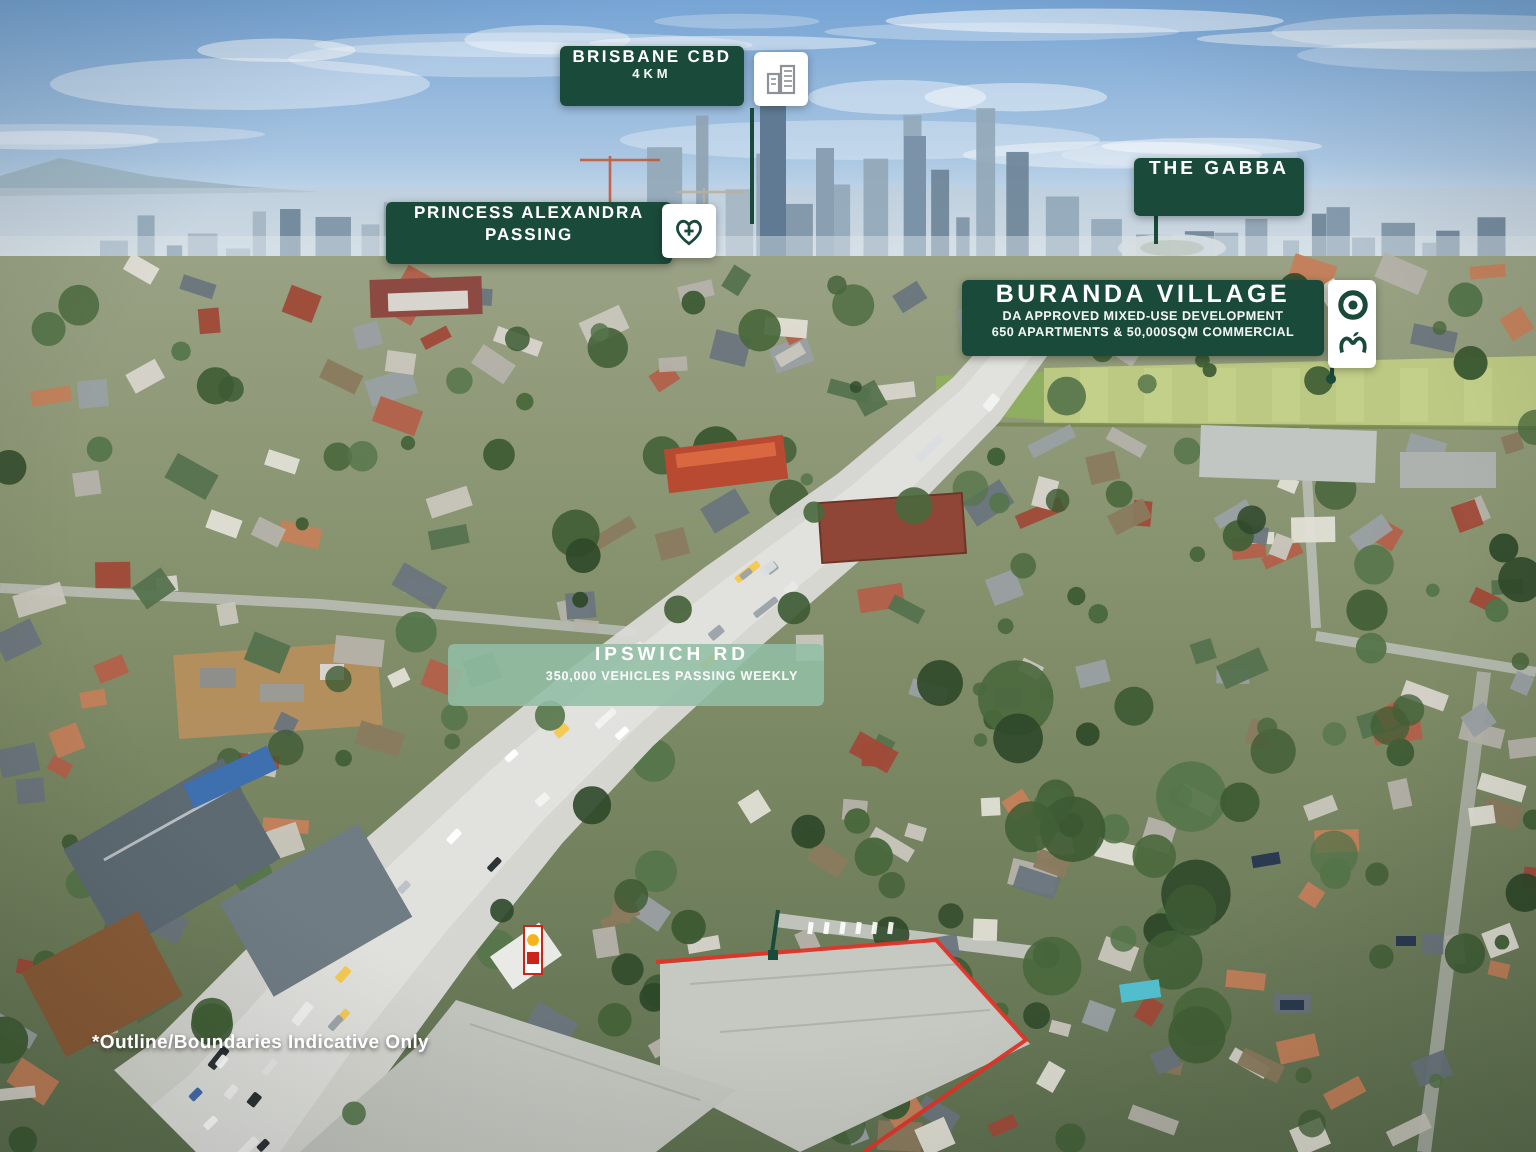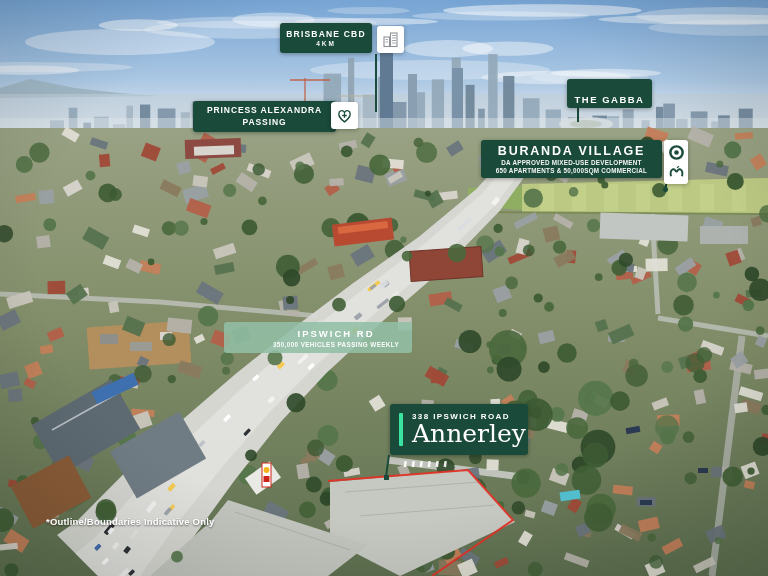--- a/index.html
+++ b/index.html
@@ -1,40 +1,40 @@
 <!DOCTYPE html>
 <html><head>
 <meta charset="utf-8">
 <style>
   html,body{margin:0;padding:0;background:#1a1a1a;}
   #stage{position:relative;width:768px;height:576px;overflow:hidden;
          font-family:"Liberation Sans",sans-serif;background:#7d8a6d;}
   #scene{position:absolute;left:0;top:0;z-index:0;}
   .pill{position:absolute;background:#1a4a39;color:#fff;border-radius:3px;
         box-shadow:0 1px 4px rgba(0,0,0,.35);text-align:center;z-index:3;
-        display:flex;flex-direction:column;justify-content:center;}
+        display:flex;flex-direction:column;}
   .iconbox{position:absolute;background:#fff;border-radius:3px;z-index:3;
         box-shadow:0 1px 4px rgba(0,0,0,.3);display:flex;flex-direction:column;
         align-items:center;justify-content:center;gap:2px;}
   .t-main{font-weight:bold;white-space:nowrap;}
   .t-sub{font-weight:bold;white-space:nowrap;opacity:.95;}
   .leader{position:absolute;width:2px;background:#1a4a39;z-index:2;}
   .dot{position:absolute;background:#1a4a39;z-index:2;}
   
   #lbl-cbd{left:280px;top:23px;width:92px;height:30px;}
   #lbl-cbd .t-main{font-size:8.5px;letter-spacing:1.2px;}
   #lbl-cbd .t-sub{font-size:6.5px;letter-spacing:2px;margin-top:1px;}
   #ico-cbd{left:377px;top:26px;width:27px;height:27px;}
   
   #lbl-pah{left:193px;top:101px;width:143px;height:31px;}
   #lbl-pah .t-main{font-size:8.5px;letter-spacing:.9px;line-height:1.35;}
   #ico-pah{left:331px;top:102px;width:27px;height:27px;}
   
   #lbl-gabba{left:567px;top:79px;width:85px;height:29px;}
-  #lbl-gabba .t-main{font-size:9.5px;letter-spacing:1.5px;margin-top:12px;}
+  #lbl-gabba .t-main{font-size:9.5px;letter-spacing:1.5px;}
   
   #lbl-buranda{left:481px;top:140px;width:181px;height:38px;}
   #lbl-buranda .t-main{font-size:12.5px;letter-spacing:1.8px;}
   #lbl-buranda .t-sub{font-size:6.3px;letter-spacing:.25px;margin-top:1px;}
   #ico-buranda{left:664px;top:140px;width:24px;height:44px;}
   
   #lbl-ipswich{left:224px;top:322px;width:152px;height:31px;
         background:rgba(146,190,165,.88);box-shadow:none;padding-left:36px;}
   #lbl-ipswich .t-main{font-size:9.5px;letter-spacing:2px;}
   #lbl-ipswich .t-sub{font-size:6.3px;letter-spacing:.4px;margin-top:2px;}
@@ -675,20 +675,15 @@
       <path d="M3.2,14 C1.4,7.5 6,4.5 8,8.2 C8.6,9.3 9.4,9.3 10,8.2 C12,4.5 16.6,7.5 14.8,14" fill="none" stroke="#1a4a39" stroke-width="2"></path>
       <path d="M9,5.5 C9.5,3.8 10.8,3 12,3.2 C11.6,4.8 10.4,5.6 9,5.5 Z" fill="#1a4a39"></path>
     </svg>
   </div>
 
   <div class="pill" id="lbl-ipswich">
     <div class="t-main">IPSWICH RD</div>
     <div class="t-sub">350,000 VEHICLES PASSING WEEKLY</div>
   </div>
 
-  <div class="pill" id="lbl-prop">
-    <div id="accent-bar"></div>
-    <div class="t-main">338 IPSWICH ROAD</div>
-    <div id="prop-suburb">Annerley</div>
-  </div>
 
   <div id="disclaimer">*Outline/Boundaries Indicative Only</div>
 </div>
 
 </body></html>

